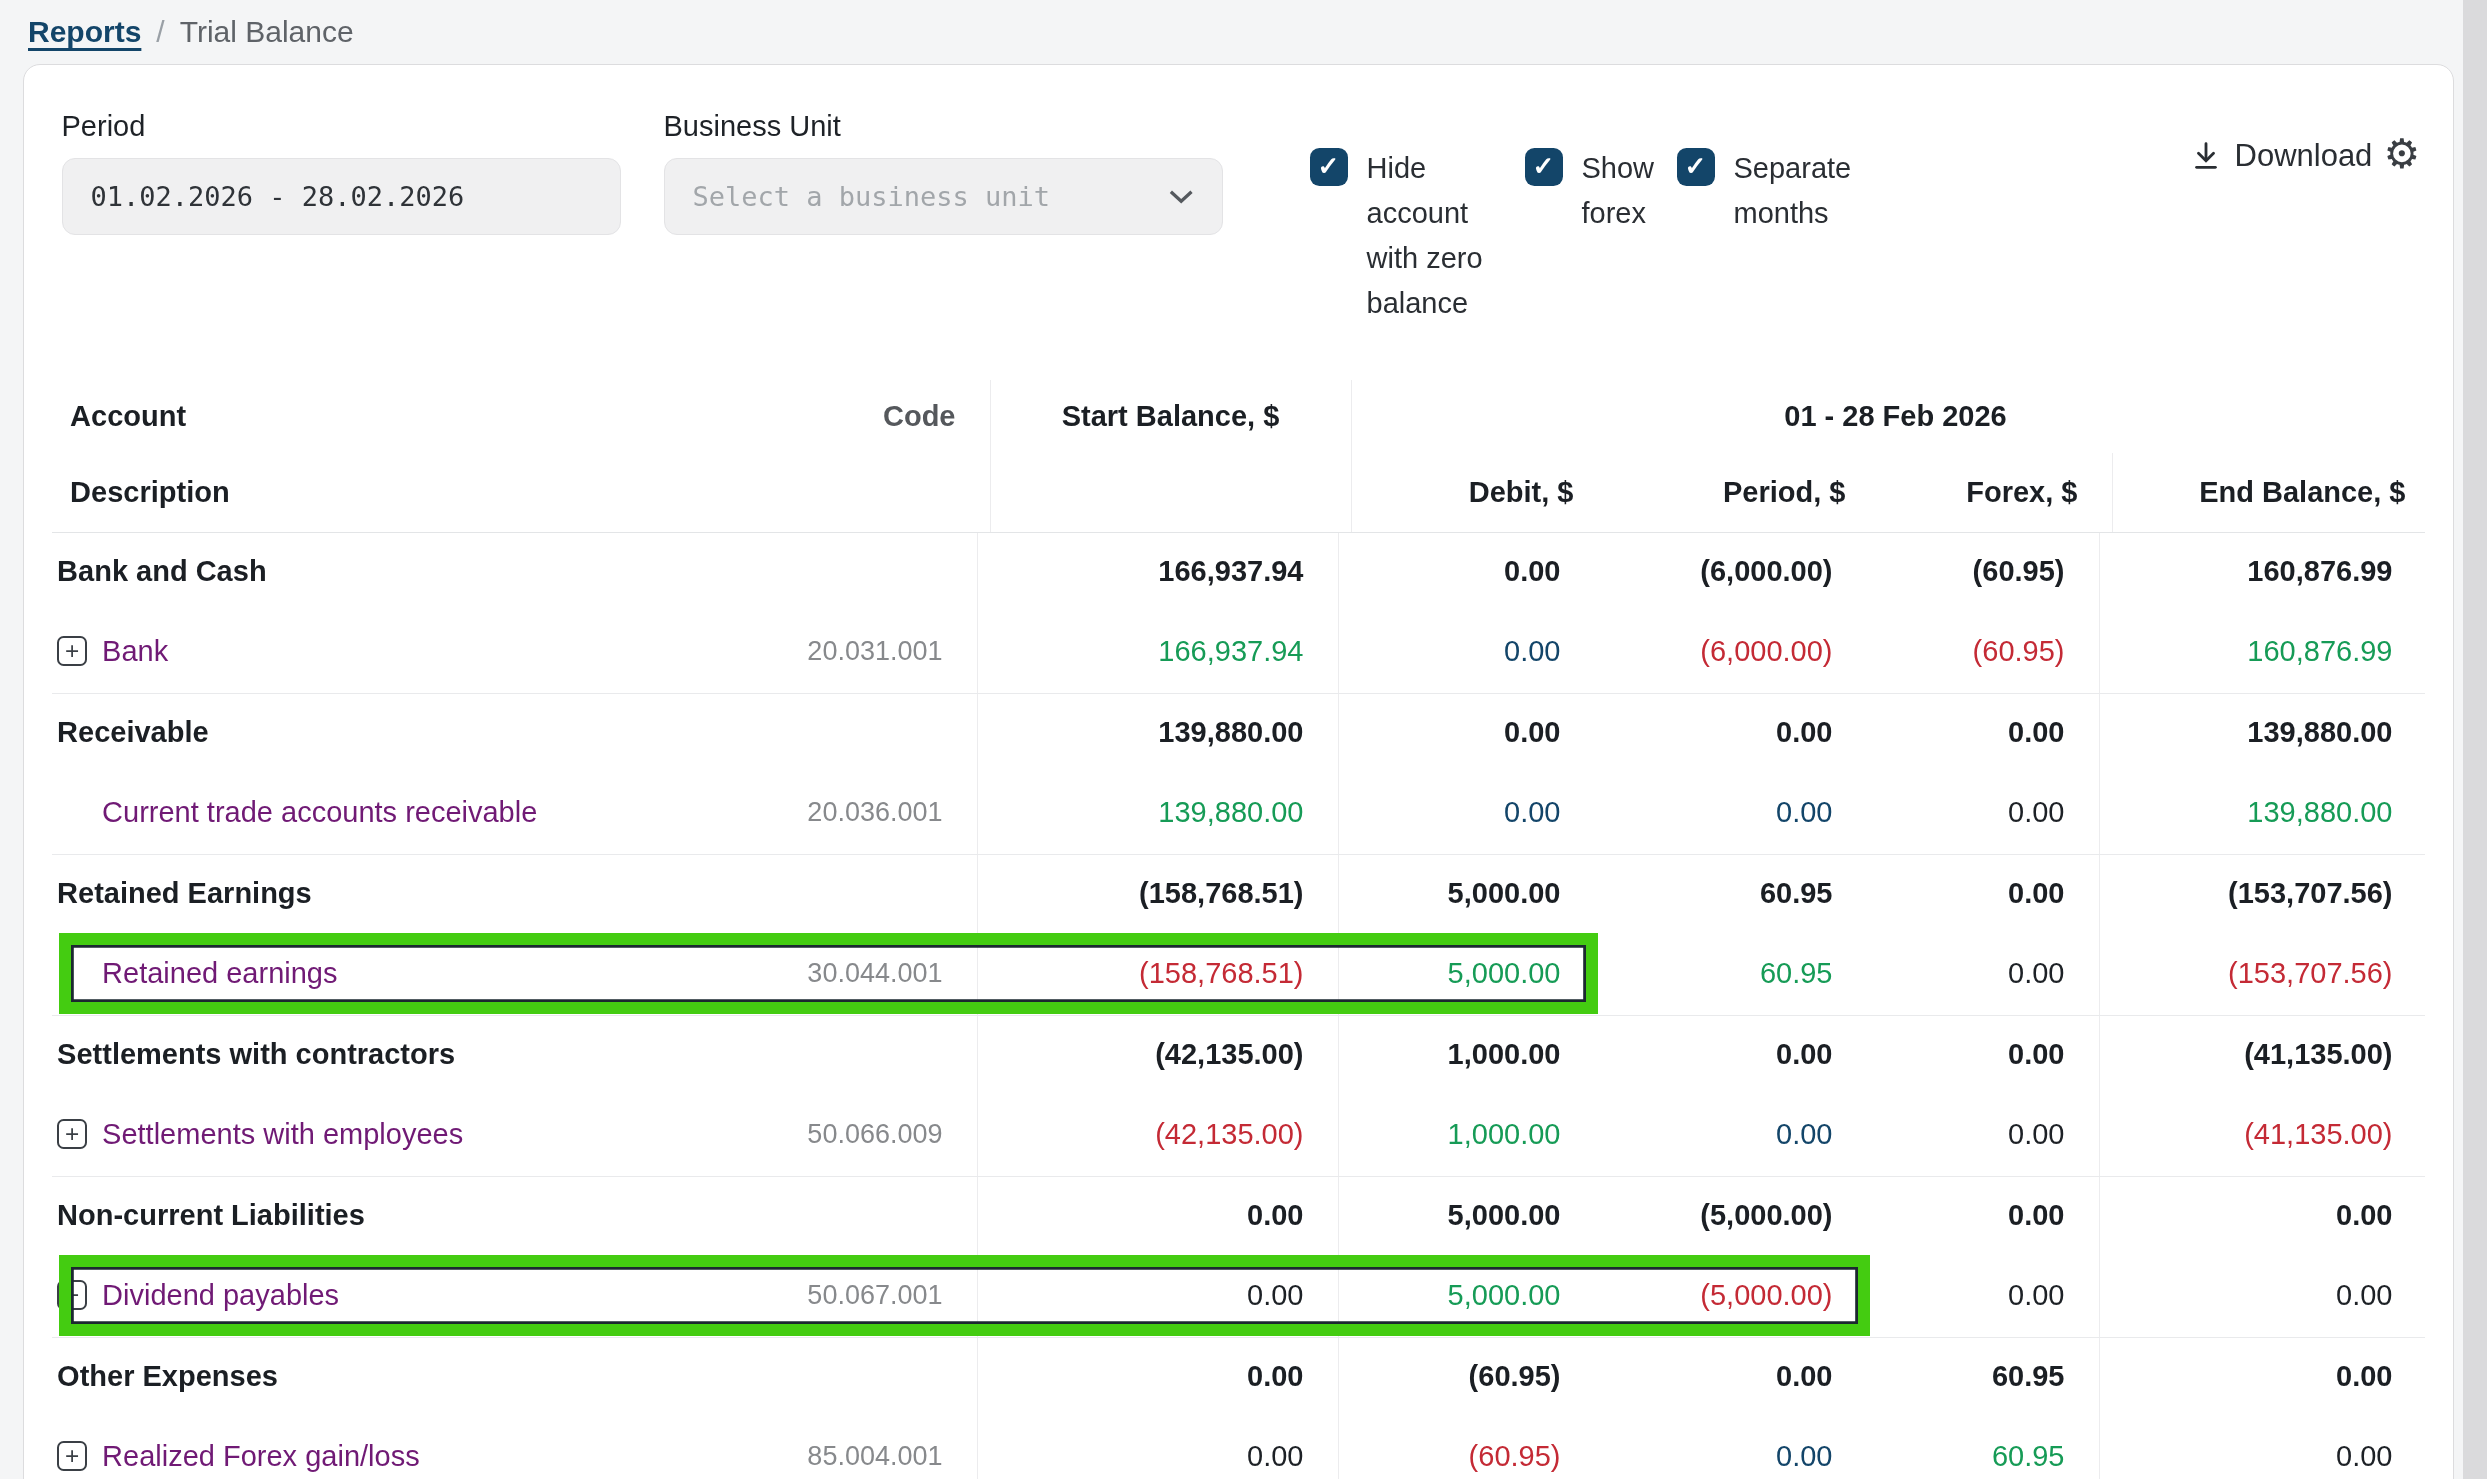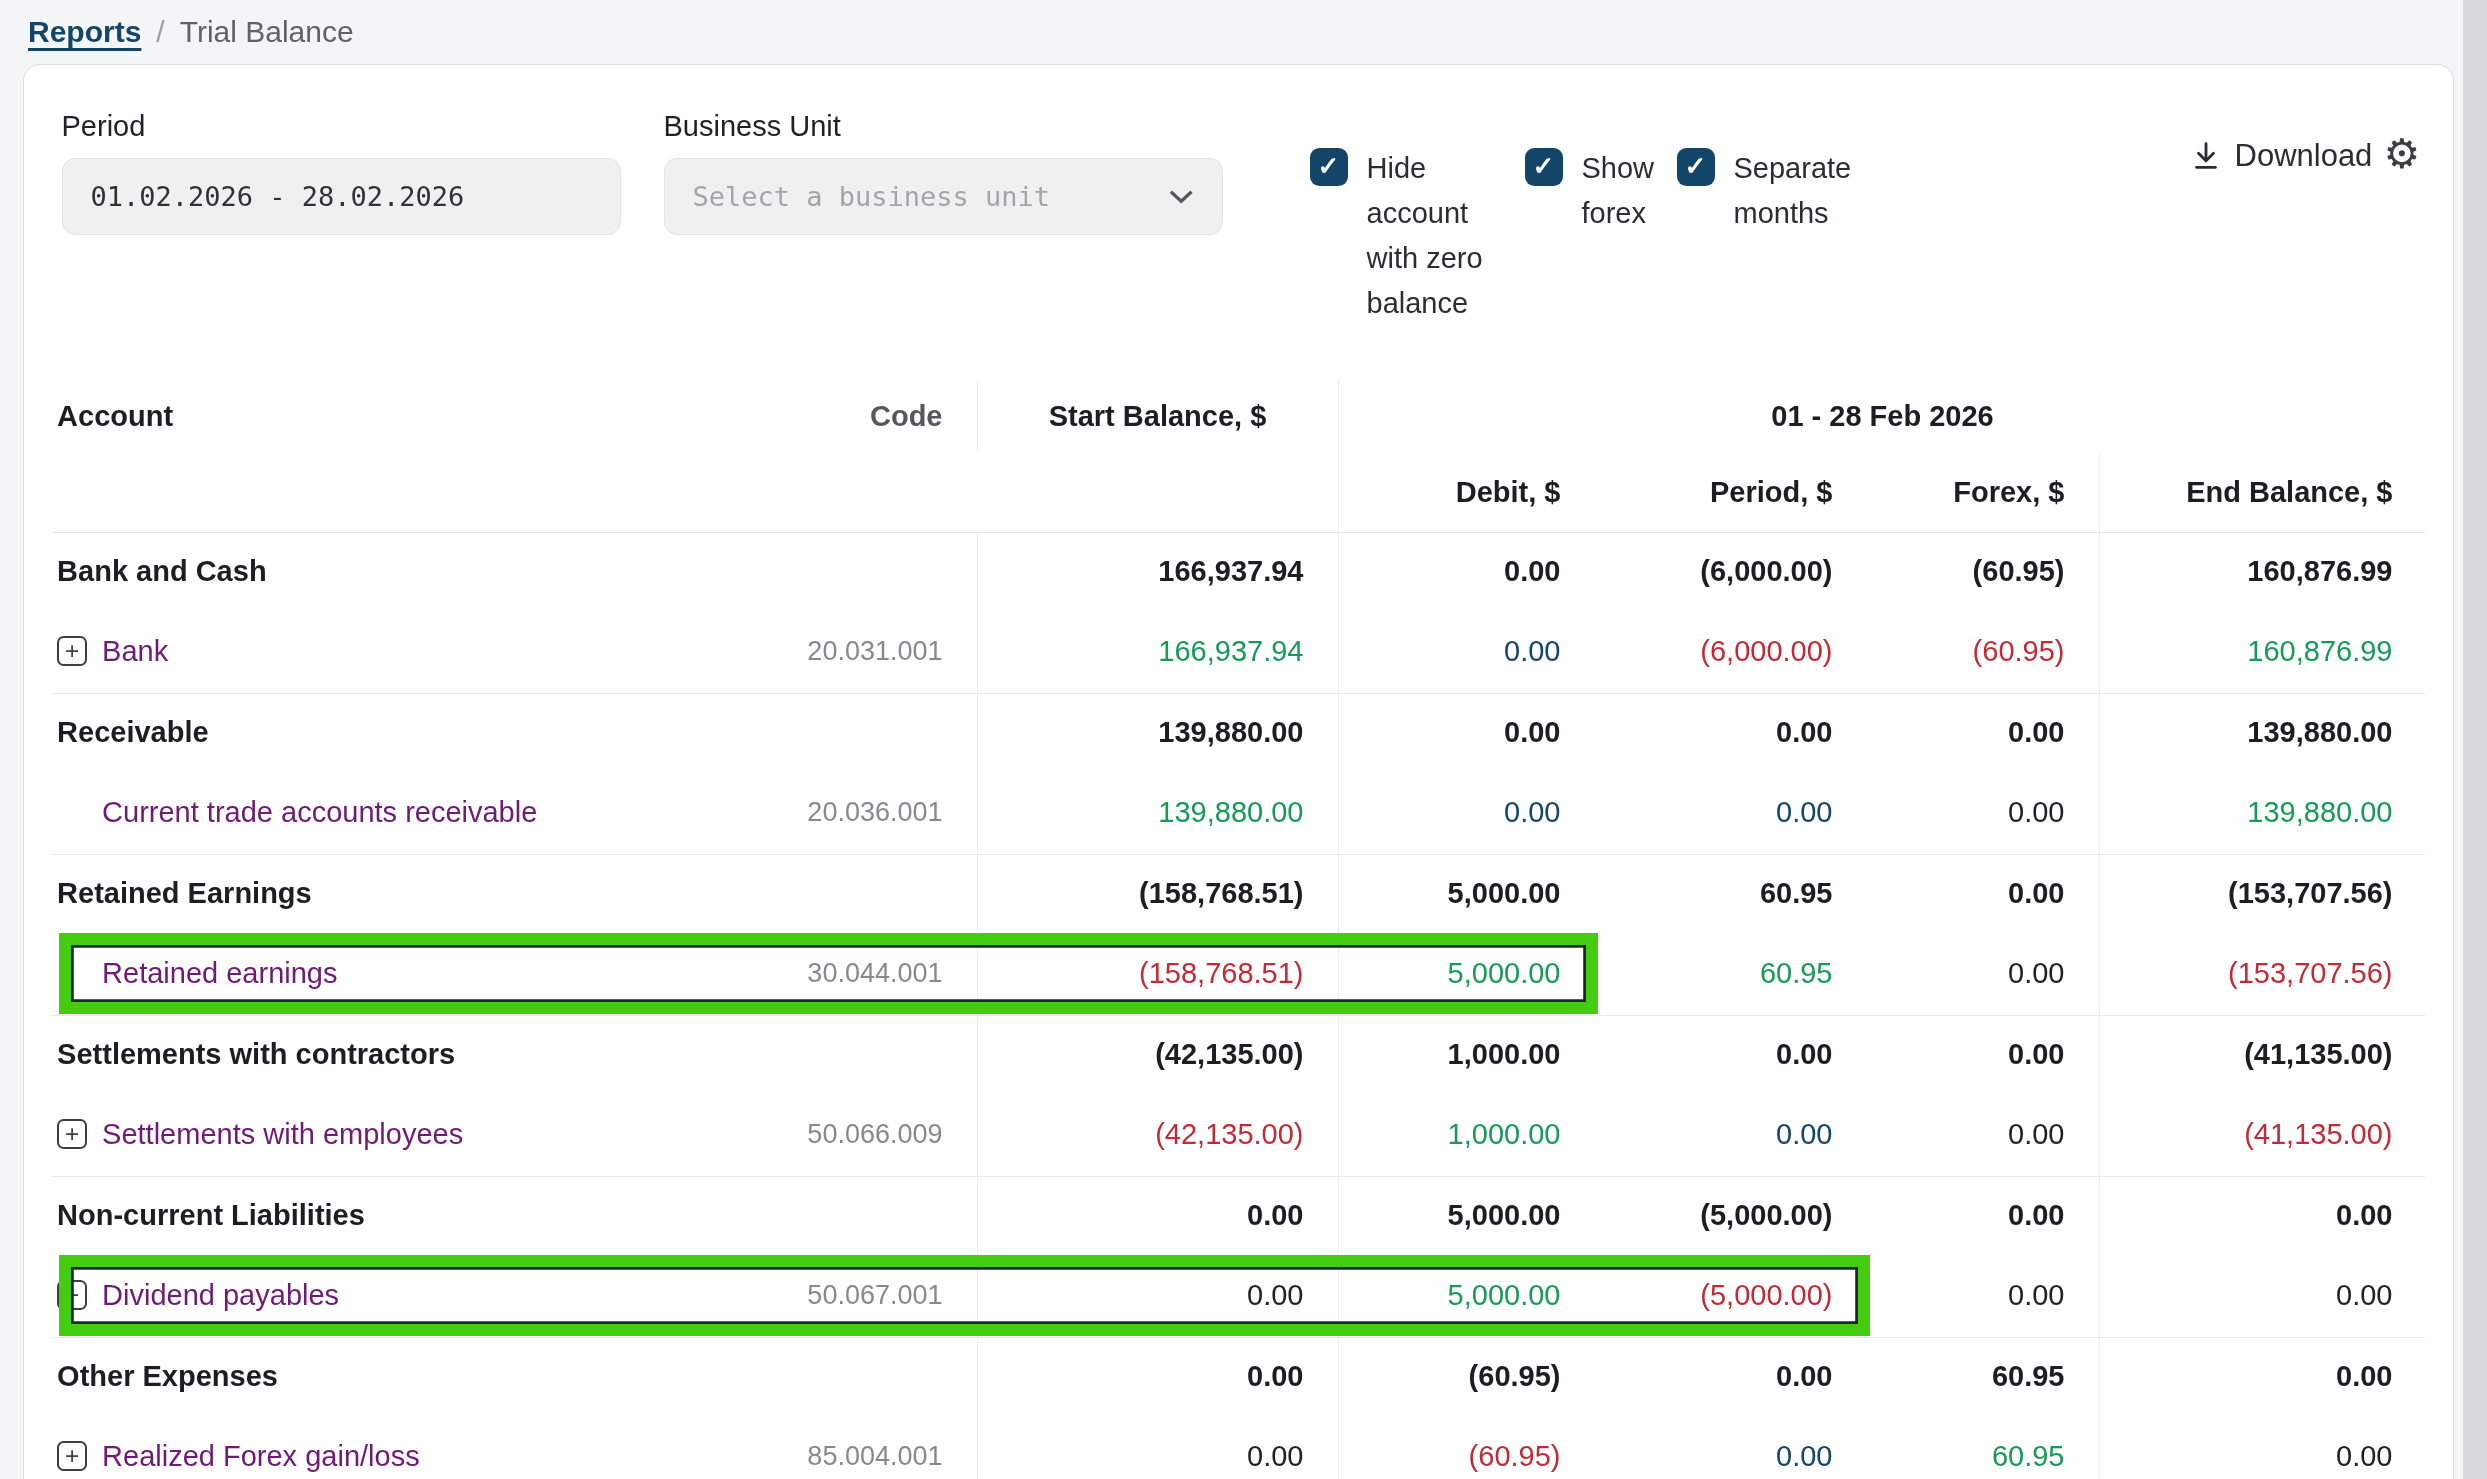--- a/index.html
+++ b/index.html
@@ -39,21 +39,21 @@
   .download { position:absolute; left:2166px; top:73px; display:flex; align-items:center; gap:13px;
               font-size:31px; color:#2a2e33; cursor:pointer; }
   .dlicon line, .dlicon polyline { stroke:#2a2e33; stroke-width:3; fill:none; stroke-linecap:round; }
   .gear { position:absolute; left:2360px; top:69px; font-family:"DejaVu Sans", sans-serif;
           font-size:41px; color:#3a3e43; cursor:pointer; line-height:1; }
 
   
   .table { margin:0 28px; }
   .grid { display:grid; grid-template-columns:926px 361px 256px 272px 233px 327px; }
   .thead { border-bottom:1.9px solid #e3e5e7; }
-  .thead .grid { grid-template-rows:73px 79px; }
+  .thead .grid { grid-template-rows:73px 79px;margin-left:13px; }
   .hc { font-weight:700; font-size:29px; color:#1b1f24; display:flex; align-items:center; }
   .hc-acct { grid-column:1; grid-row:1; justify-content:space-between; padding:0 34px 0 5.6px; border-right:1.9px solid #ececee; }
   .hc-desc { grid-column:1; grid-row:2; padding-left:5.6px; border-right:1.9px solid #ececee; }
   .hc-start { grid-column:2; grid-row:1; justify-content:center; border-right:1.9px solid #ececee;text-align:right; }
   .hc-start-fill { grid-column:2; grid-row:2; border-right:1.9px solid #ececee; }
   .hc-group { grid-column:3 / 7; grid-row:1; justify-content:center; }
   .hc-num { grid-row:2; justify-content:flex-end; padding-right:34px; }
   .hc-debit { grid-column:3; } .hc-credit { grid-column:4; }
   .hc-forex { grid-column:5; border-right:1.9px solid #ececee; } .hc-end { grid-column:6; }
   .hcode { color:#55585c; }
@@ -142,20 +142,21 @@
     <div class="gear">⚙</div>
   </div>
 
   <div class="table">
     <div class="thead">
       <div class="grid">
         <div class="hc hc-acct">
           <span>Account</span>
           <span class="hcode">Code</span>
         </div>
+        <div class="hc hc-desc">Description</div>
         <div class="hc hc-start">Start Balance, $</div>
         <div class="hc hc-start-fill"></div>
         <div class="hc hc-group">01 - 28 Feb 2026</div>
         <div class="hc hc-num hc-debit">Debit, $</div>
         <div class="hc hc-num hc-credit">Period, $</div>
         <div class="hc hc-num hc-forex">Forex, $</div>
         <div class="hc hc-num hc-end">End Balance, $</div>
       </div>
     </div>
     <div id="tbody">

